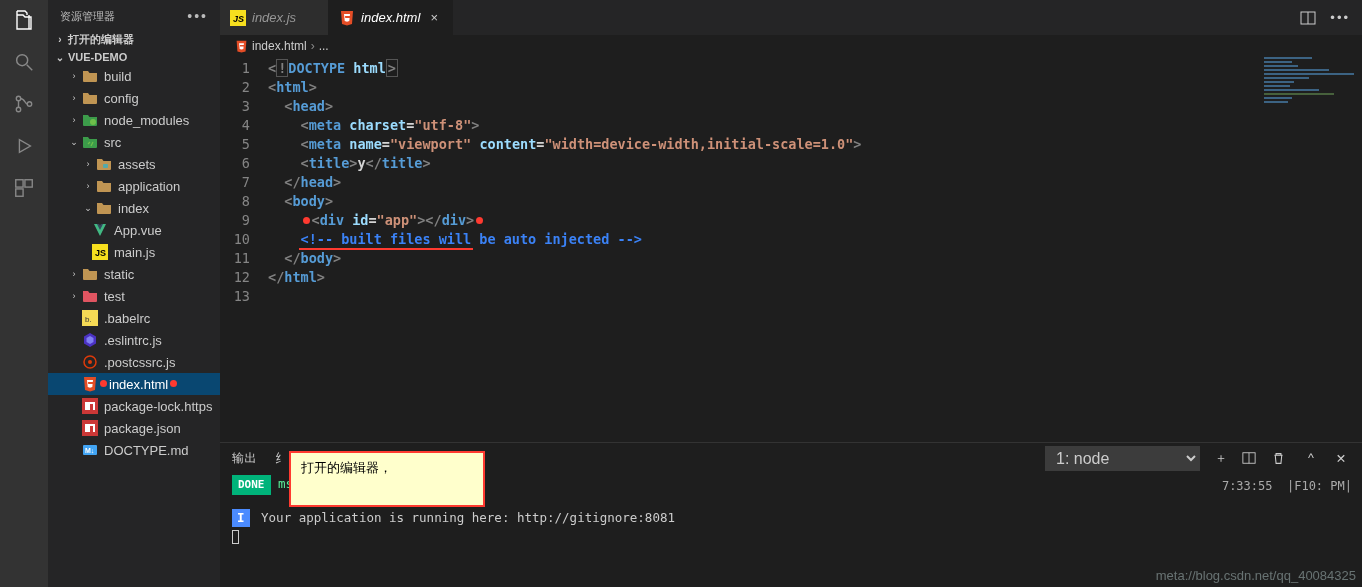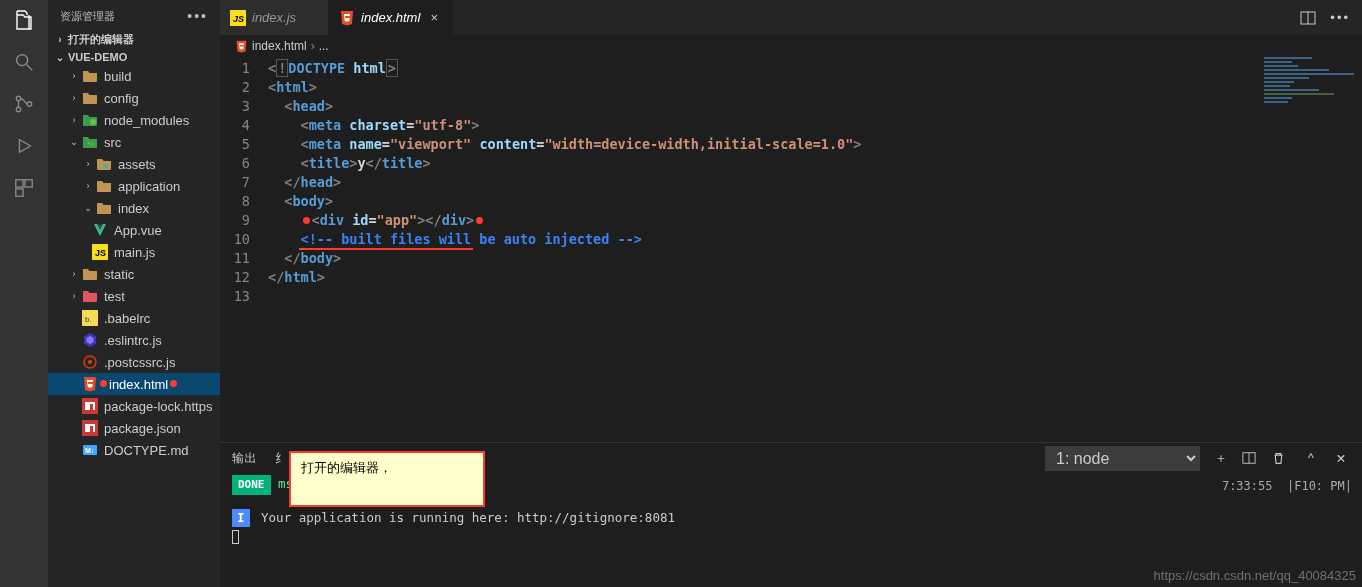--- a/index.html
+++ b/index.html
@@ -396,13 +396,13 @@
         <div><span class="cursor-block"></span></div>
         <div class="panel-footer">
           <span>7:33:55</span> &nbsp;|<span>F10: PM</span>|
         </div>
       </div>
     </div>
   </div>
 </div>
 
 <div class="tooltip">打开的编辑器，</div>
-<div class="watermark">https://csdn.csdn.net/qq_40084325</div>
+<div class="watermark">meta://blog.csdn.net/qq_40084325</div>
 
 </body></html>

